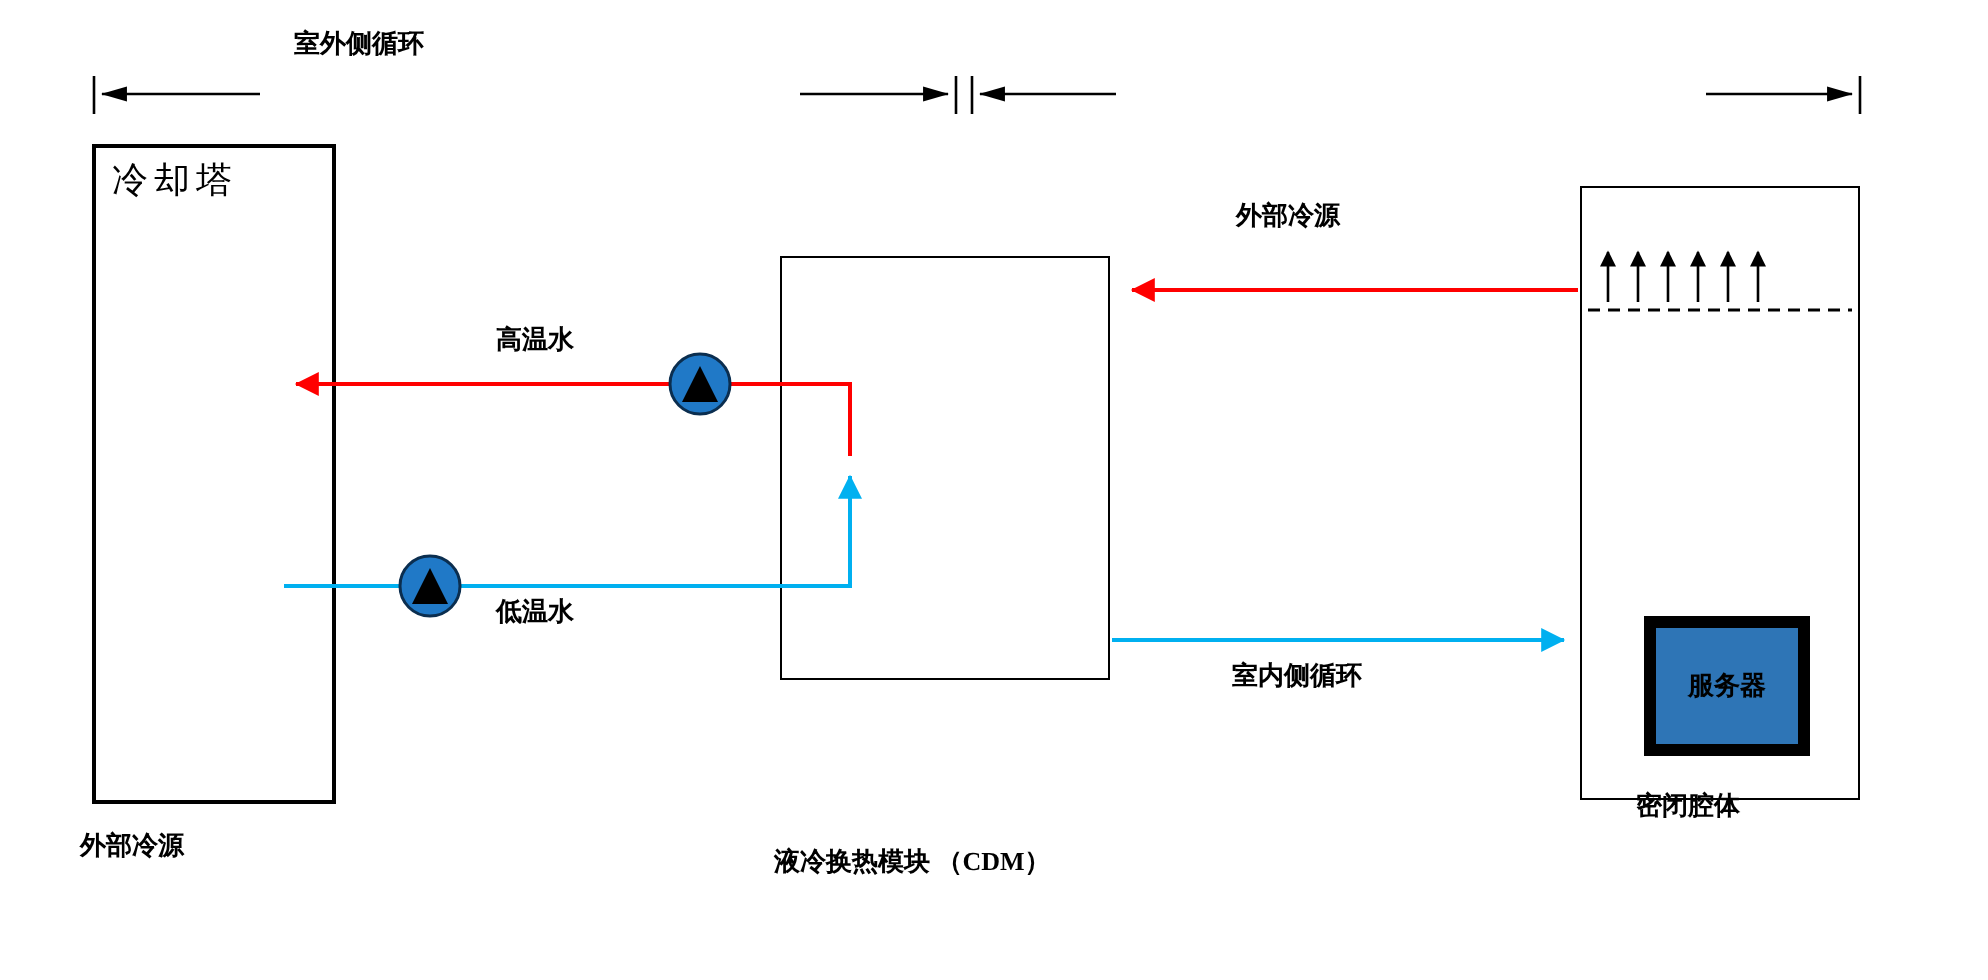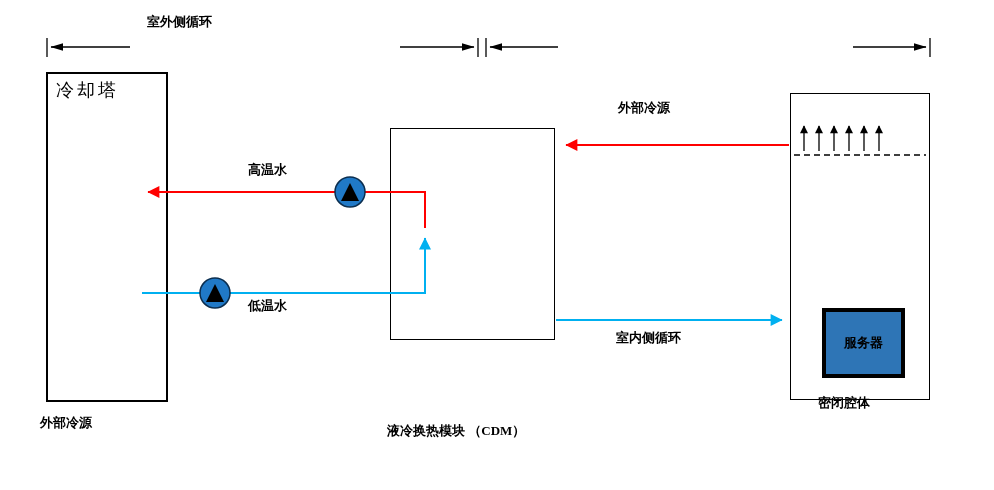--- a/index.html
+++ b/index.html
@@ -6,21 +6,21 @@
   #stage{
     position:relative;width:994px;height:490px;background:#ffffff;overflow:hidden;
     font-family:"Liberation Sans","DejaVu Sans",sans-serif;color:#000;
   }
   .box{position:absolute;background:#fff;border:1.5px solid #000;box-sizing:border-box;}
   #tower-box{left:46px;top:72px;width:122px;height:330px;border-width:2px;}
   #cdm-box{left:390px;top:128px;width:165px;height:212px;}
   #cavity-box{left:790px;top:93px;width:140px;height:307px;}
   #server-box{
     position:absolute;left:822px;top:308px;width:83px;height:70px;
-    background:#2e75b6;border:4px solid #000000;box-sizing:border-box;
+    background:#2e75b6;border:6px solid #000000;box-sizing:border-box;
     display:flex;align-items:center;justify-content:center;
     font-size:13px;font-weight:bold;color:#000;
   }
   .lbl{position:absolute;font-size:13px;font-weight:bold;white-space:nowrap;}
   .lbl.center{text-align:left;}
   #tower-title{
     position:absolute;left:56px;top:78px;font-size:18px;letter-spacing:3px;
     font-family:Liberation Sans, sans-serif;font-weight:normal;
   }
   #lbl-outdoor{left:147px;top:13px;width:130px;}

